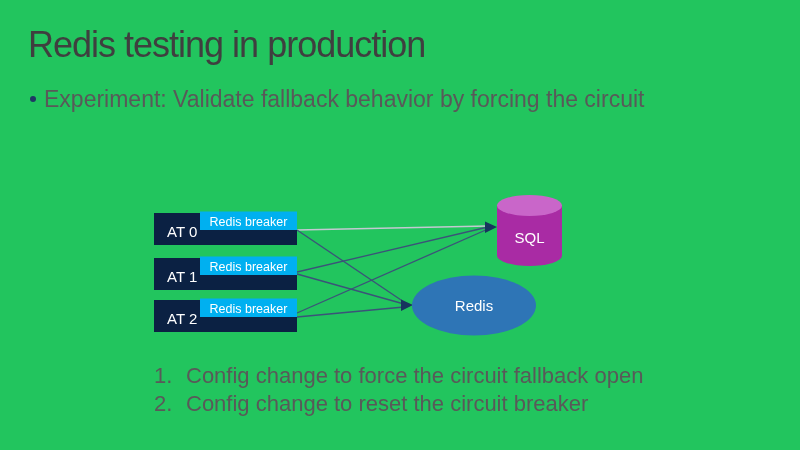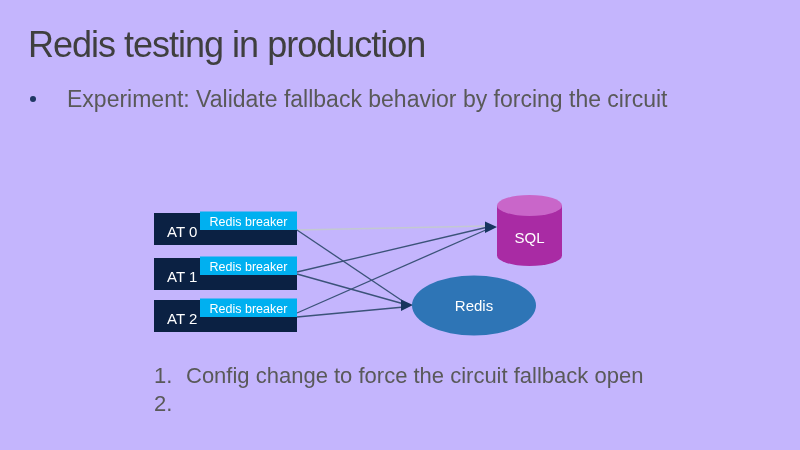--- a/index.html
+++ b/index.html
@@ -1,41 +1,40 @@
 <!DOCTYPE html>
 <html><head>
 <meta charset="utf-8">
 <style>
   html, body { margin: 0; padding: 0; }
   .slide {
     position: relative;
     width: 800px;
     height: 450px;
-    background: #c4b5fd;
+    background: #22c55e;
     overflow: hidden;
     font-family: "Liberation Sans", sans-serif;
   }
   .slide-title {
     position: absolute;
     left: 28px;
     top: 24px;
     margin: 0;
     font-size: 36px;
     font-weight: 300;
     letter-spacing: -1px;
     color: #3F3F3F;
     white-space: nowrap;
   }
   .bullet-row {
     position: absolute;
     left: 30px;
     top: 85px;
     display: flex;
     align-items: flex-start;
-    gap: 23px;
   }
   .bullet-dot {
     width: 6px;
     height: 6px;
     border-radius: 50%;
     background: #1F3864;
     margin-top: 11px;
     flex: 0 0 auto;
   }
   .bullet-text {
@@ -128,16 +127,17 @@
     </g>
   </svg>
 
   <div class="steps">
     <div class="step-row">
       <span class="step-num">1.</span>
       <span>Config change to force the circuit fallback open</span>
     </div>
     <div class="step-row">
       <span class="step-num">2.</span>
+      <span>Config change to reset the circuit breaker</span>
     </div>
   </div>
 
 </div>
 
 </body></html>

